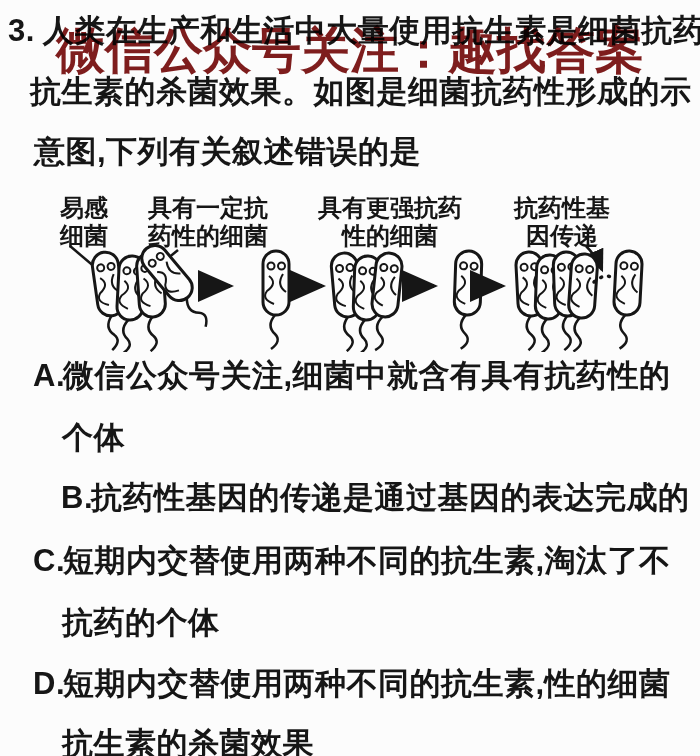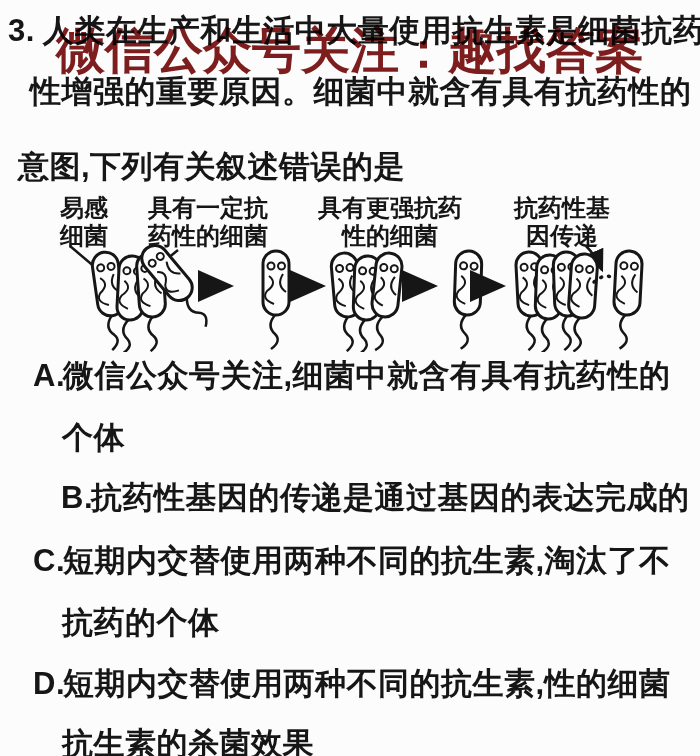--- a/index.html
+++ b/index.html
@@ -32,22 +32,22 @@
   }
 </style>
 </head>
 <body>
 
 <div class="watermark" style="color:#7f1d1d;">微信公众号关注：趣找答案</div>
 
 <div class="qline" style="left:8px;top:13px;">
   <span class="qnum">3.</span><span>人类在生产和生活中大量使用抗生素是细菌抗药</span>
 </div>
-<div class="qline" style="left:30px;top:74px;">性增强的重要原因。细菌中就含有具有抗药性的</div>
-<div class="qline" style="left:18px;top:134px;margin-top:15px;">意图,下列有关叙述错误的是</div>
+<div class="qline" style="left:30px;top:74px;">抗生素的杀菌效果。如图是细菌抗药性形成的示</div>
+<div class="qline" style="left:34px;top:134px;">意图,下列有关叙述错误的是</div>
 
 <svg class="diagram" viewBox="0 0 700 164">
   <defs>
     <marker id="ah" markerWidth="12" markerHeight="12" refX="8" refY="4" orient="auto">
       <path d="M0,0 L9,4 L0,8 z" fill="#161616"></path>
     </marker>
     <g id="bact">
       <rect x="-13" y="-32" width="26" height="64" rx="13" fill="#fdfdfd" stroke="#161616" stroke-width="3"></rect>
       <circle cx="-5" cy="-17" r="3.5" fill="none" stroke="#161616" stroke-width="2"></circle>
       <circle cx="5.5" cy="-17" r="3.5" fill="none" stroke="#161616" stroke-width="2"></circle>

